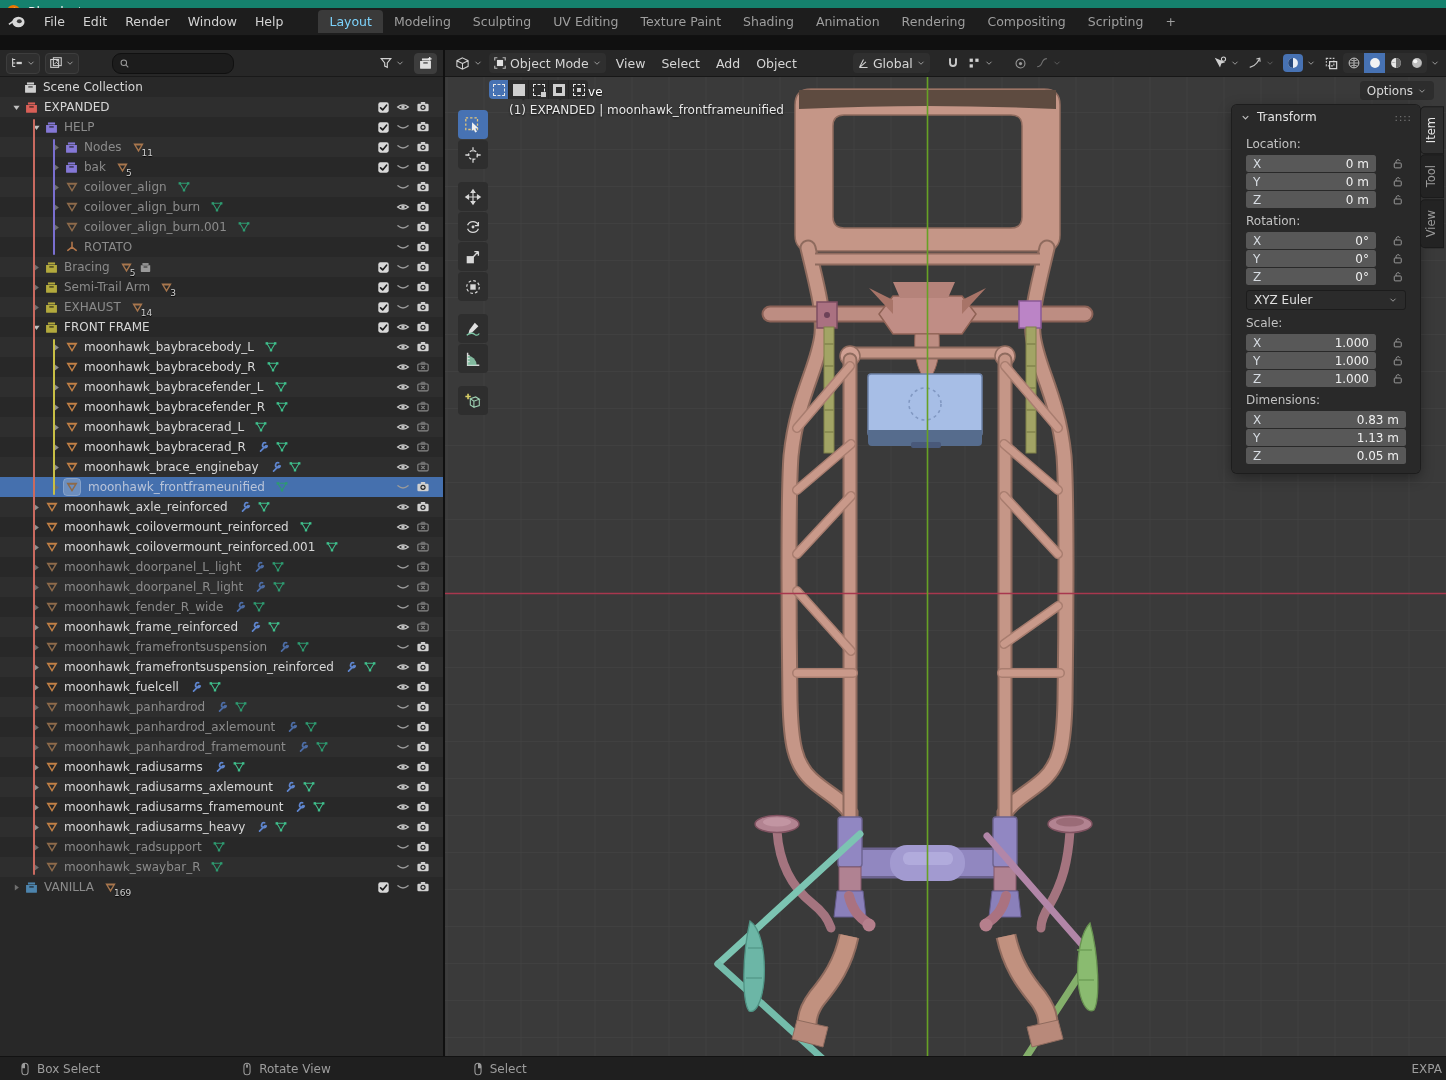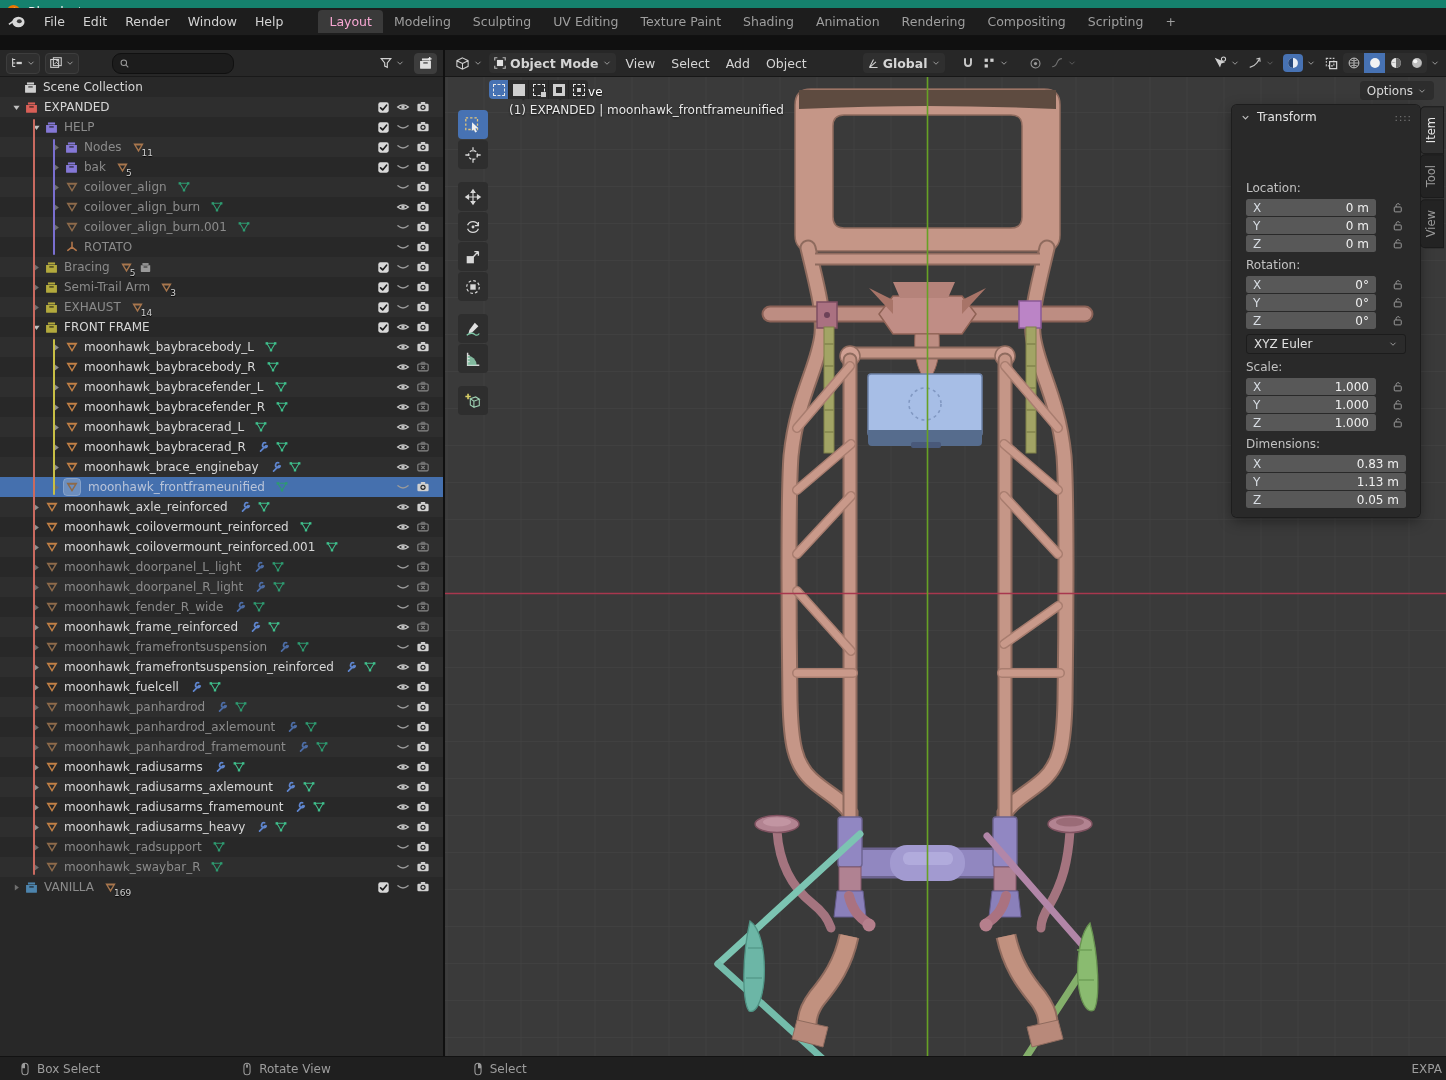--- a/index.html
+++ b/index.html
@@ -14,21 +14,21 @@
     display:flex;align-items:center;padding-left:6px;gap:7px;text-decoration:underline;}
   #titlebar .t{font-size:12.5px;color:#f2f2f2;}
 
   
   #topbar{position:absolute;left:0;top:8px;right:0;height:27px;background:#1d1d1d;
     display:flex;align-items:center;font-size:12.5px;border-bottom:1px solid #111;}
   #topbar .logo{margin:0 10px 0 8px;}
   .menu{padding:4px 9px;color:#d3d3d3;border-radius:3px;cursor:default;}
   #ws-tabs{display:flex;margin-left:26px;align-items:center;height:100%;}
   .ws-tab{padding:4px 11px;color:#9f9f9f;font-size:12.5px;border-radius:4px 4px 0 0;}
-  .ws-tab.active{background:#3a3a3a;color:#f9a8d4;}
+  .ws-tab.active{background:#3a3a3a;color:#7dd3fc;}
 
   
   #outliner{position:absolute;left:0;top:50px;width:443px;bottom:23px;background:#282828;overflow:hidden;}
   #ol-header{height:26px;background:#272727;border-bottom:1px solid #191919;display:flex;align-items:center;padding:0 6px;gap:5px;}
   .hbtn{display:flex;align-items:center;gap:2px;background:#2f2f2f;border:1px solid #3d3d3d;border-radius:4px;height:19px;padding:0 3px;}
   #ol-search{flex:0 0 auto;margin-left:28px;width:108px;height:19px;background:#1c1c1c;border:1px solid #101010;border-radius:9px;
     display:flex;align-items:center;padding:0 6px;gap:4px;}
   #ol-search input{background:none;border:none;outline:none;color:#ccc;font-size:11px;width:70px;}
   #ol-sp{flex:1;}
   #tree{position:absolute;left:0;right:0;top:27px;bottom:0;font-size:12px;}
@@ -46,21 +46,21 @@
   .cnt{position:relative;display:inline-block;}
   .cnt .n{position:absolute;left:10px;top:8px;font-size:9px;color:#cfcfcf;text-shadow:0 1px 1px #000;}
   .rright{position:absolute;right:10px;top:0;height:20px;display:flex;align-items:center;}
   .slot{width:20px;display:flex;justify-content:center;}
   .guide{position:absolute;width:2px;border-radius:1px;}
 
   
   #viewport{position:absolute;left:445px;right:0;top:50px;bottom:23px;background:#3a3a3a;}
   #vp-header{height:26px;background:#272727;border-bottom:1px solid #171717;display:flex;align-items:center;
     font-size:12.5px;padding:0 6px;gap:2px;position:relative;z-index:5;}
-  .vbtn{display:flex;align-items:center;gap:3px;border-radius:4px;height:20px;padding:0 4px;color:#d5d5d5;font-weight:bold;}
+  .vbtn{display:flex;align-items:center;gap:3px;border-radius:4px;height:20px;padding:0 4px;color:#d5d5d5;}
   .vbtn.boxed{background:#2f2f2f;}
   .vmenu{padding:3px 8px;color:#d5d5d5;}
   .vgroup{display:flex;align-items:center;margin-left:10px;}
   .shade-group{display:flex;background:#2e2e2e;border-radius:4px;overflow:hidden;}
   .shade-btn{width:21px;height:20px;display:flex;align-items:center;justify-content:center;}
   .shade-btn.active{background:var(--c-accent,#4772b3);}
   .tog-on{background:var(--c-accent,#4772b3);border-radius:4px;}
   #vp-body{position:absolute;left:0;right:0;top:26px;bottom:0;overflow:hidden;}
   #scene{position:absolute;left:0;top:0;}
 
@@ -86,21 +86,21 @@
 
   
   #vp-label1{position:absolute;left:64px;top:9px;font-size:12px;color:#ffffff;text-shadow:0 1px 2px rgba(0,0,0,.8);z-index:4;}
   #vp-label2{position:absolute;left:64px;top:27px;font-size:12px;color:#e9e9e9;text-shadow:0 1px 2px rgba(0,0,0,.8);z-index:4;}
 
   
   #npanel{position:absolute;left:787px;top:29px;width:188px;z-index:7;background:rgba(41,41,41,.96);
     border-radius:5px;box-shadow:0 0 0 1px #1d1d1d,0 4px 14px rgba(0,0,0,.4);font-size:12px;padding-bottom:8px;}
   #np-head{display:flex;align-items:center;height:24px;padding:0 8px;gap:6px;color:#e3e3e3;}
   #np-head .grip{margin-left:auto;color:#7d7d7d;font-size:10px;letter-spacing:1px;}
-  .np-sec{padding:2px 14px 0 14px;margin-top:44px;}
+  .np-sec{padding:2px 14px 0 14px;}
   .np-label{color:#c2c2c2;margin:6px 0 4px 0;}
   .fieldrow{display:flex;align-items:center;margin-bottom:1px;}
   .pill{height:17px;background:#585858;border-radius:2.5px;display:flex;align-items:center;padding:0 7px;flex:none;}
   .pill .ax{color:#d7dce2;width:14px;}
   .pill .val{margin-left:auto;color:#f0f0f0;}
   .pill.w130{width:116px;}
   .pill.w160{width:146px;}
   .lockslot{width:30px;display:flex;justify-content:flex-end;padding-right:2px;}
   .dropdown{height:18px;background:#2b2b2b;border:1px solid #1c1c1c;border-radius:3px;display:flex;align-items:center;
     padding:0 7px;margin:5px 0 2px 0;color:#e0e0e0;}

